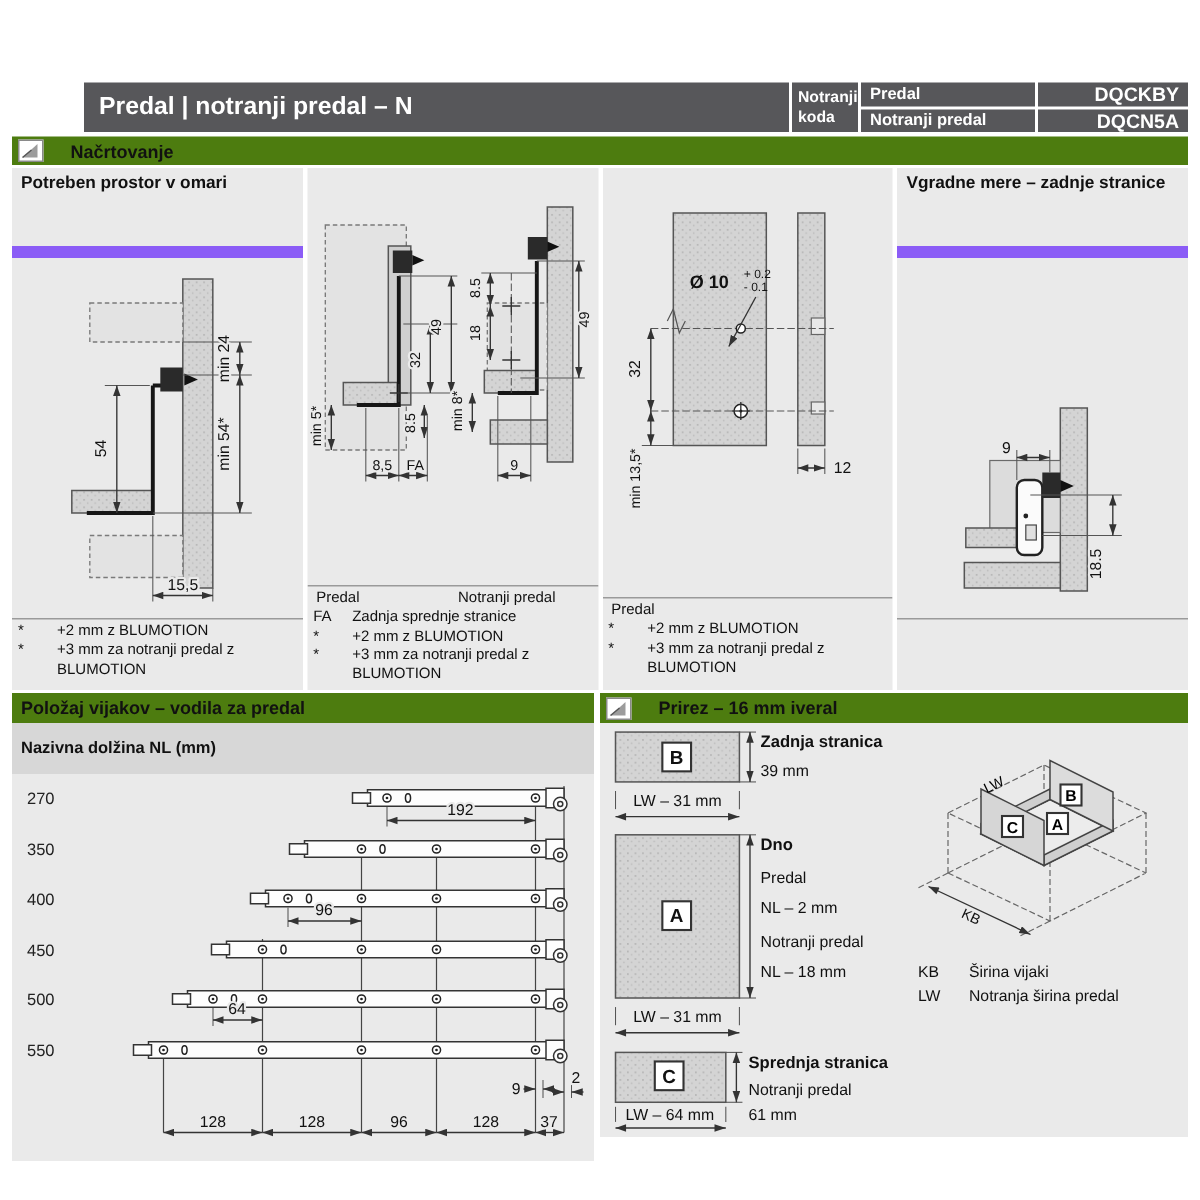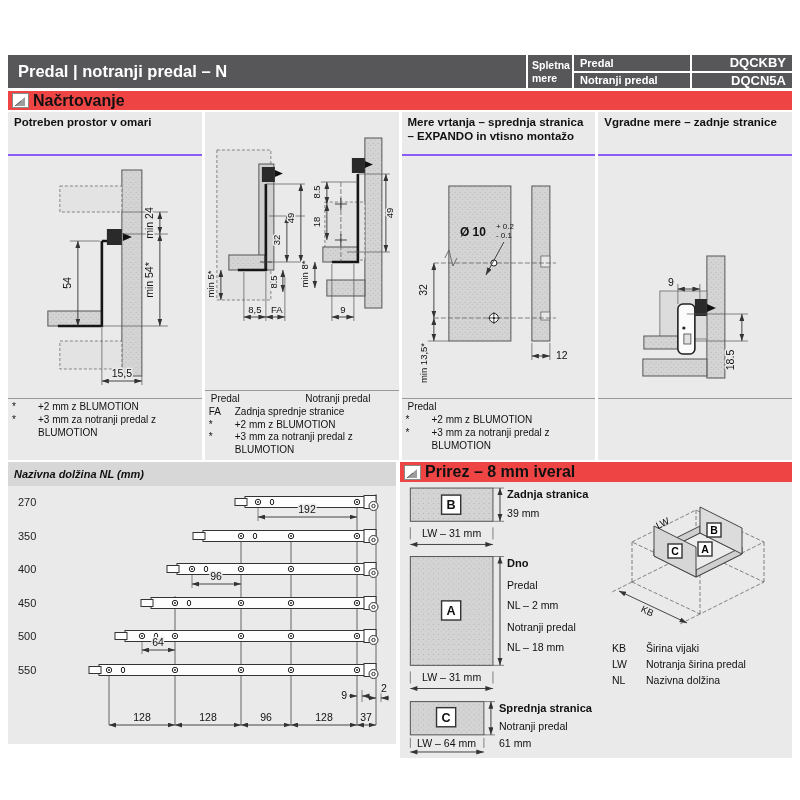--- a/index.html
+++ b/index.html
@@ -1,42 +1,42 @@
 <!DOCTYPE html>
 <html><head>
 <meta charset="utf-8">
 <style>
   html,body{margin:0;padding:0;background:#fff;}
   body{width:800px;height:800px;position:relative;font-family:"Liberation Sans",sans-serif;color:#111;}
   .abs{position:absolute;}
   
   #topbar{left:8px;top:55px;width:784px;height:33px;display:grid;grid-template-columns:1fr 44px 116px 100px;grid-template-rows:1fr 1fr;gap:2px;background:#fff;}
   #topbar .cell{background:#57575a;color:#fff;display:flex;align-items:center;}
-  #title-cell{grid-row:1/3;font-size:16.5px;font-weight:bold;padding-left:10px;}
+  #title-cell{grid-row:1/3;font-size:16.5px;font-weight:bold;padding-left:10px;margin-left:48px;}
   #webcode-cell{grid-row:1/3;font-size:10.5px;font-weight:bold;line-height:1.15;padding-left:4px;}
   .prod-name{font-size:11px;font-weight:bold;padding-left:6px;}
   .prod-code{font-size:13px;font-weight:bold;justify-content:flex-end;padding-right:6px;}
   
-  .secbar{background:#ef4444;display:flex;align-items:center;font-size:16px;font-weight:bold;gap:4px;padding-left:4px;box-sizing:border-box;}
+  .secbar{background:#4d7c0f;display:flex;align-items:center;font-size:12px;font-weight:bold;gap:18px;padding-left:4px;box-sizing:border-box;}
   #planning-bar{left:8px;top:91px;width:784px;height:19px;}
   .bar-ico{width:15px;height:13px;background:#fff;border:1px solid #8a8a8a;display:inline-block;flex:0 0 auto;}
   
   #cols{left:8px;top:112px;width:784px;height:348px;display:grid;grid-template-columns:repeat(4,1fr);gap:3px;}
   .col{background:#eaeaea;display:flex;flex-direction:column;overflow:hidden;}
-  .col-title{font-size:11.5px;font-weight:bold;padding:3px 6px 6px 6px;min-height:33px;border-bottom:2px solid #8b5cf6;line-height:1.25;}
+  .col-title{font-size:11.5px;font-weight:bold;padding:3px 6px 16px 6px;min-height:33px;border-bottom:8px solid #8b5cf6;line-height:1.25;}
   .col svg.diag{display:block;width:100%;height:240px;flex:0 0 auto;}
   .fblock{margin-top:auto;border-top:1px solid #9a9a9a;padding:2px 4px 3px 4px;min-height:62px;box-sizing:border-box;}
   .caps{position:relative;height:13px;font-size:10px;}
   .caps .c2{position:absolute;left:52%;top:0;}
   .caps .c1p{position:absolute;left:2px;top:0;}
   .fn{display:grid;grid-template-columns:26px 1fr;font-size:10px;line-height:1.28;}
   
   #screws{left:8px;top:462px;width:388px;height:296px;}
   #screws .secbar{width:100%;height:20px;box-sizing:border-box;padding-left:6px;}
-  #nl-sub{background:#d7d7d7;height:24px;display:flex;align-items:center;font-size:11px;font-weight:bold;padding-left:6px;font-style:italic;}
+  #nl-sub{background:#d7d7d7;height:34px;display:flex;align-items:center;font-size:11px;font-weight:bold;padding-left:6px;}
   #screws svg{display:block;width:100%;height:258px;background:#eaeaea;}
   #cutting{left:400px;top:462px;width:392px;height:296px;}
   #cutting .secbar{height:20px;box-sizing:border-box;}
   #cut-content{display:flex;background:#eaeaea;height:276px;}
   #cut-left{width:202px;flex:0 0 auto;}
   #cut-left svg{display:block;width:202px;height:274px;}
   #cut-right{flex:1;display:flex;flex-direction:column;padding-right:2px;}
   #cut-right svg{display:block;width:188px;height:150px;margin:4px auto 0 auto;}
   .legend{margin:4px 0 0 10px;}
   .lrow{display:grid;grid-template-columns:34px 1fr;font-size:10.5px;line-height:16px;}
@@ -75,21 +75,21 @@
       <path d="M0,0 L7.5,2.5 L0,5 z" fill="#333"></path>
     </marker>
     <marker id="aS" markerWidth="8" markerHeight="6" refX="0.5" refY="2.5" orient="auto" markerUnits="userSpaceOnUse">
       <path d="M7.5,0 L0.5,2.5 L7.5,5 z" fill="#333"></path>
     </marker>
   </defs>
 </svg>
 
 <div class="abs" id="topbar">
   <div class="cell" id="title-cell">Predal | notranji predal – N</div>
-  <div class="cell" id="webcode-cell">Spletna mere</div>
+  <div class="cell" id="webcode-cell">Notranji koda</div>
   <div class="cell prod-name">Predal</div>
   <div class="cell prod-code">DQCKBY</div>
   <div class="cell prod-name">Notranji predal</div>
   <div class="cell prod-code">DQCN5A</div>
 </div>
 
 <div class="abs secbar" id="planning-bar">
   <span class="bar-ico">
     <svg viewBox="0 0 15 13" width="15" height="13">
         <path d="M2,11 L12,2 L12,11 Z" fill="#9c9c9c"></path>
@@ -218,21 +218,20 @@
           <span>+2 mm z BLUMOTION</span>
         </div>
       <div class="fn">
           <span>*</span>
           <span>+3 mm za notranji predal z BLUMOTION</span>
         </div>
     </div>
   </section>
 
   <section class="col">
-    <div class="col-title">Mere vrtanja – sprednja stranica – EXPANDO in vtisno montažo</div>
     <svg class="diag" viewBox="0 0 190 240">
       <rect class="panel" x="45" y="30" width="62" height="155"></rect>
       <path d="M41,102 l4,-8 l4,16 l4,-8" stroke="#555" stroke-width="0.8" fill="none"></path>
       <rect class="panel" x="128" y="30" width="18" height="155"></rect>
       <rect x="137" y="100" width="9" height="11" fill="#e8e8e8" stroke="#666" stroke-width="0.8"></rect>
       <rect x="137" y="156" width="9" height="8" fill="#e8e8e8" stroke="#666" stroke-width="0.8"></rect>
       <g>
         <line class="cline" x1="30" y1="107" x2="152" y2="107"></line>
         <line class="cline" x1="30" y1="162" x2="152" y2="162"></line>
         <circle class="hole" cx="90" cy="107" r="3"></circle>
@@ -295,20 +294,23 @@
         <line class="ext" x1="95" y1="185" x2="148" y2="185"></line>
         <line class="dim" x1="142" y1="158" x2="142" y2="185" marker-start="url(#aS)" marker-end="url(#aE)"></line>
         <text class="lab" text-anchor="middle" transform="rotate(-90 134 204)" x="134" y="204">18.5</text>
       </g>
     </svg>
     <div class="fblock"></div>
   </section>
 </div>
 
 <div class="abs" id="screws">
+  <div class="secbar">
+    <span>Položaj vijakov – vodila za predal</span>
+  </div>
   <div id="nl-sub">Nazivna dolžina NL (mm)</div>
   <svg viewBox="0 0 380 258">
     <g>
       <line class="vline" x1="345" y1="10" x2="345" y2="239"></line>
       <line class="vline" x1="279" y1="44" x2="279" y2="239"></line>
       <line class="vline" x1="229" y1="44" x2="229" y2="239"></line>
       <line class="vline" x1="163" y1="110" x2="163" y2="239"></line>
       <line class="vline" x1="97" y1="178" x2="97" y2="239"></line>
       <line class="vline" x1="364" y1="8" x2="364" y2="239"></line>
     </g>
@@ -452,21 +454,21 @@
 </div>
 
 <div class="abs" id="cutting">
   <div class="secbar">
     <span class="bar-ico">
       <svg viewBox="0 0 15 13" width="15" height="13">
           <path d="M2,11 L12,2 L12,11 Z" fill="#9c9c9c"></path>
           <path d="M2,11 L8,6" stroke="#555" stroke-width="1" fill="none"></path>
         </svg>
     </span>
-    <span>Prirez – 8 mm iveral</span>
+    <span>Prirez – 16 mm iveral</span>
   </div>
   <div id="cut-content">
     <div id="cut-left">
       <svg viewBox="0 0 196 272">
 
         <g>
           <rect class="panel" x="8" y="6" width="82" height="33"></rect>
           <rect class="letterbox" x="39" y="13" width="19" height="19"></rect>
           <text class="letter" text-anchor="middle" x="48.5" y="27">B</text>
           <line class="ext" x1="90" y1="6" x2="101" y2="6"></line>
@@ -545,20 +547,16 @@
       </svg>
       <div class="legend">
         <div class="lrow">
             <span>KB</span>
             <span>Širina vijaki</span>
           </div>
         <div class="lrow">
             <span>LW</span>
             <span>Notranja širina predal</span>
           </div>
-        <div class="lrow">
-            <span>NL</span>
-            <span>Nazivna dolžina</span>
-          </div>
       </div>
     </div>
   </div>
 </div>
 
 </body></html>

